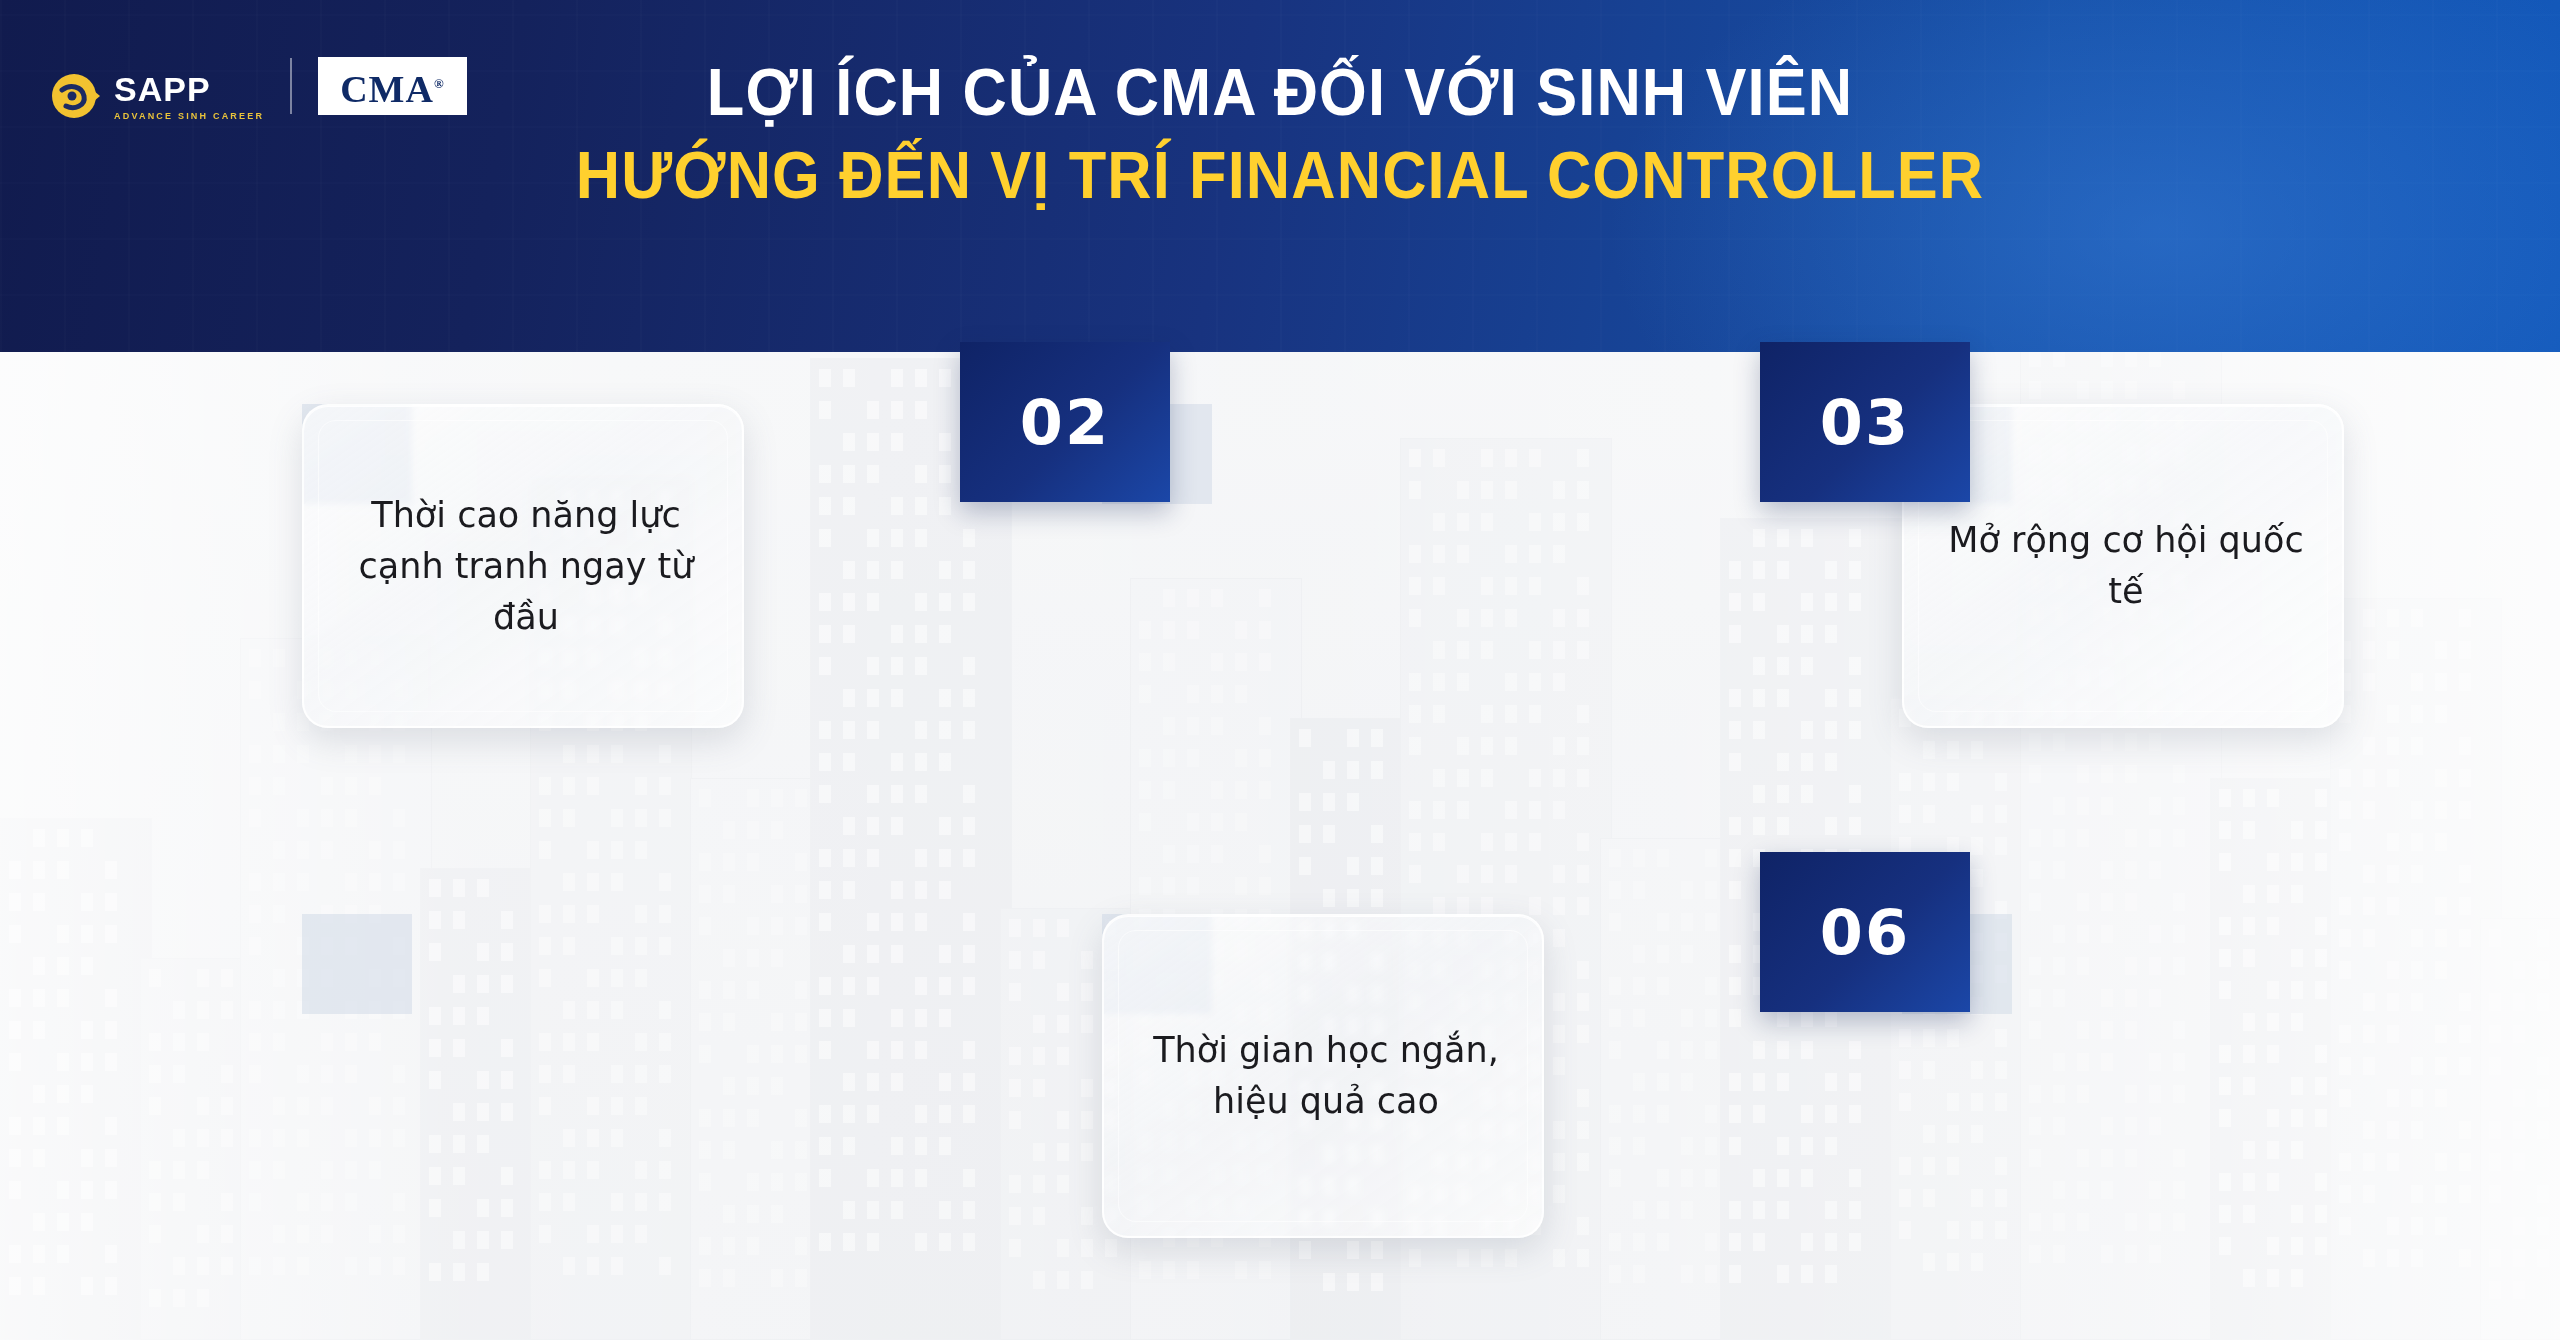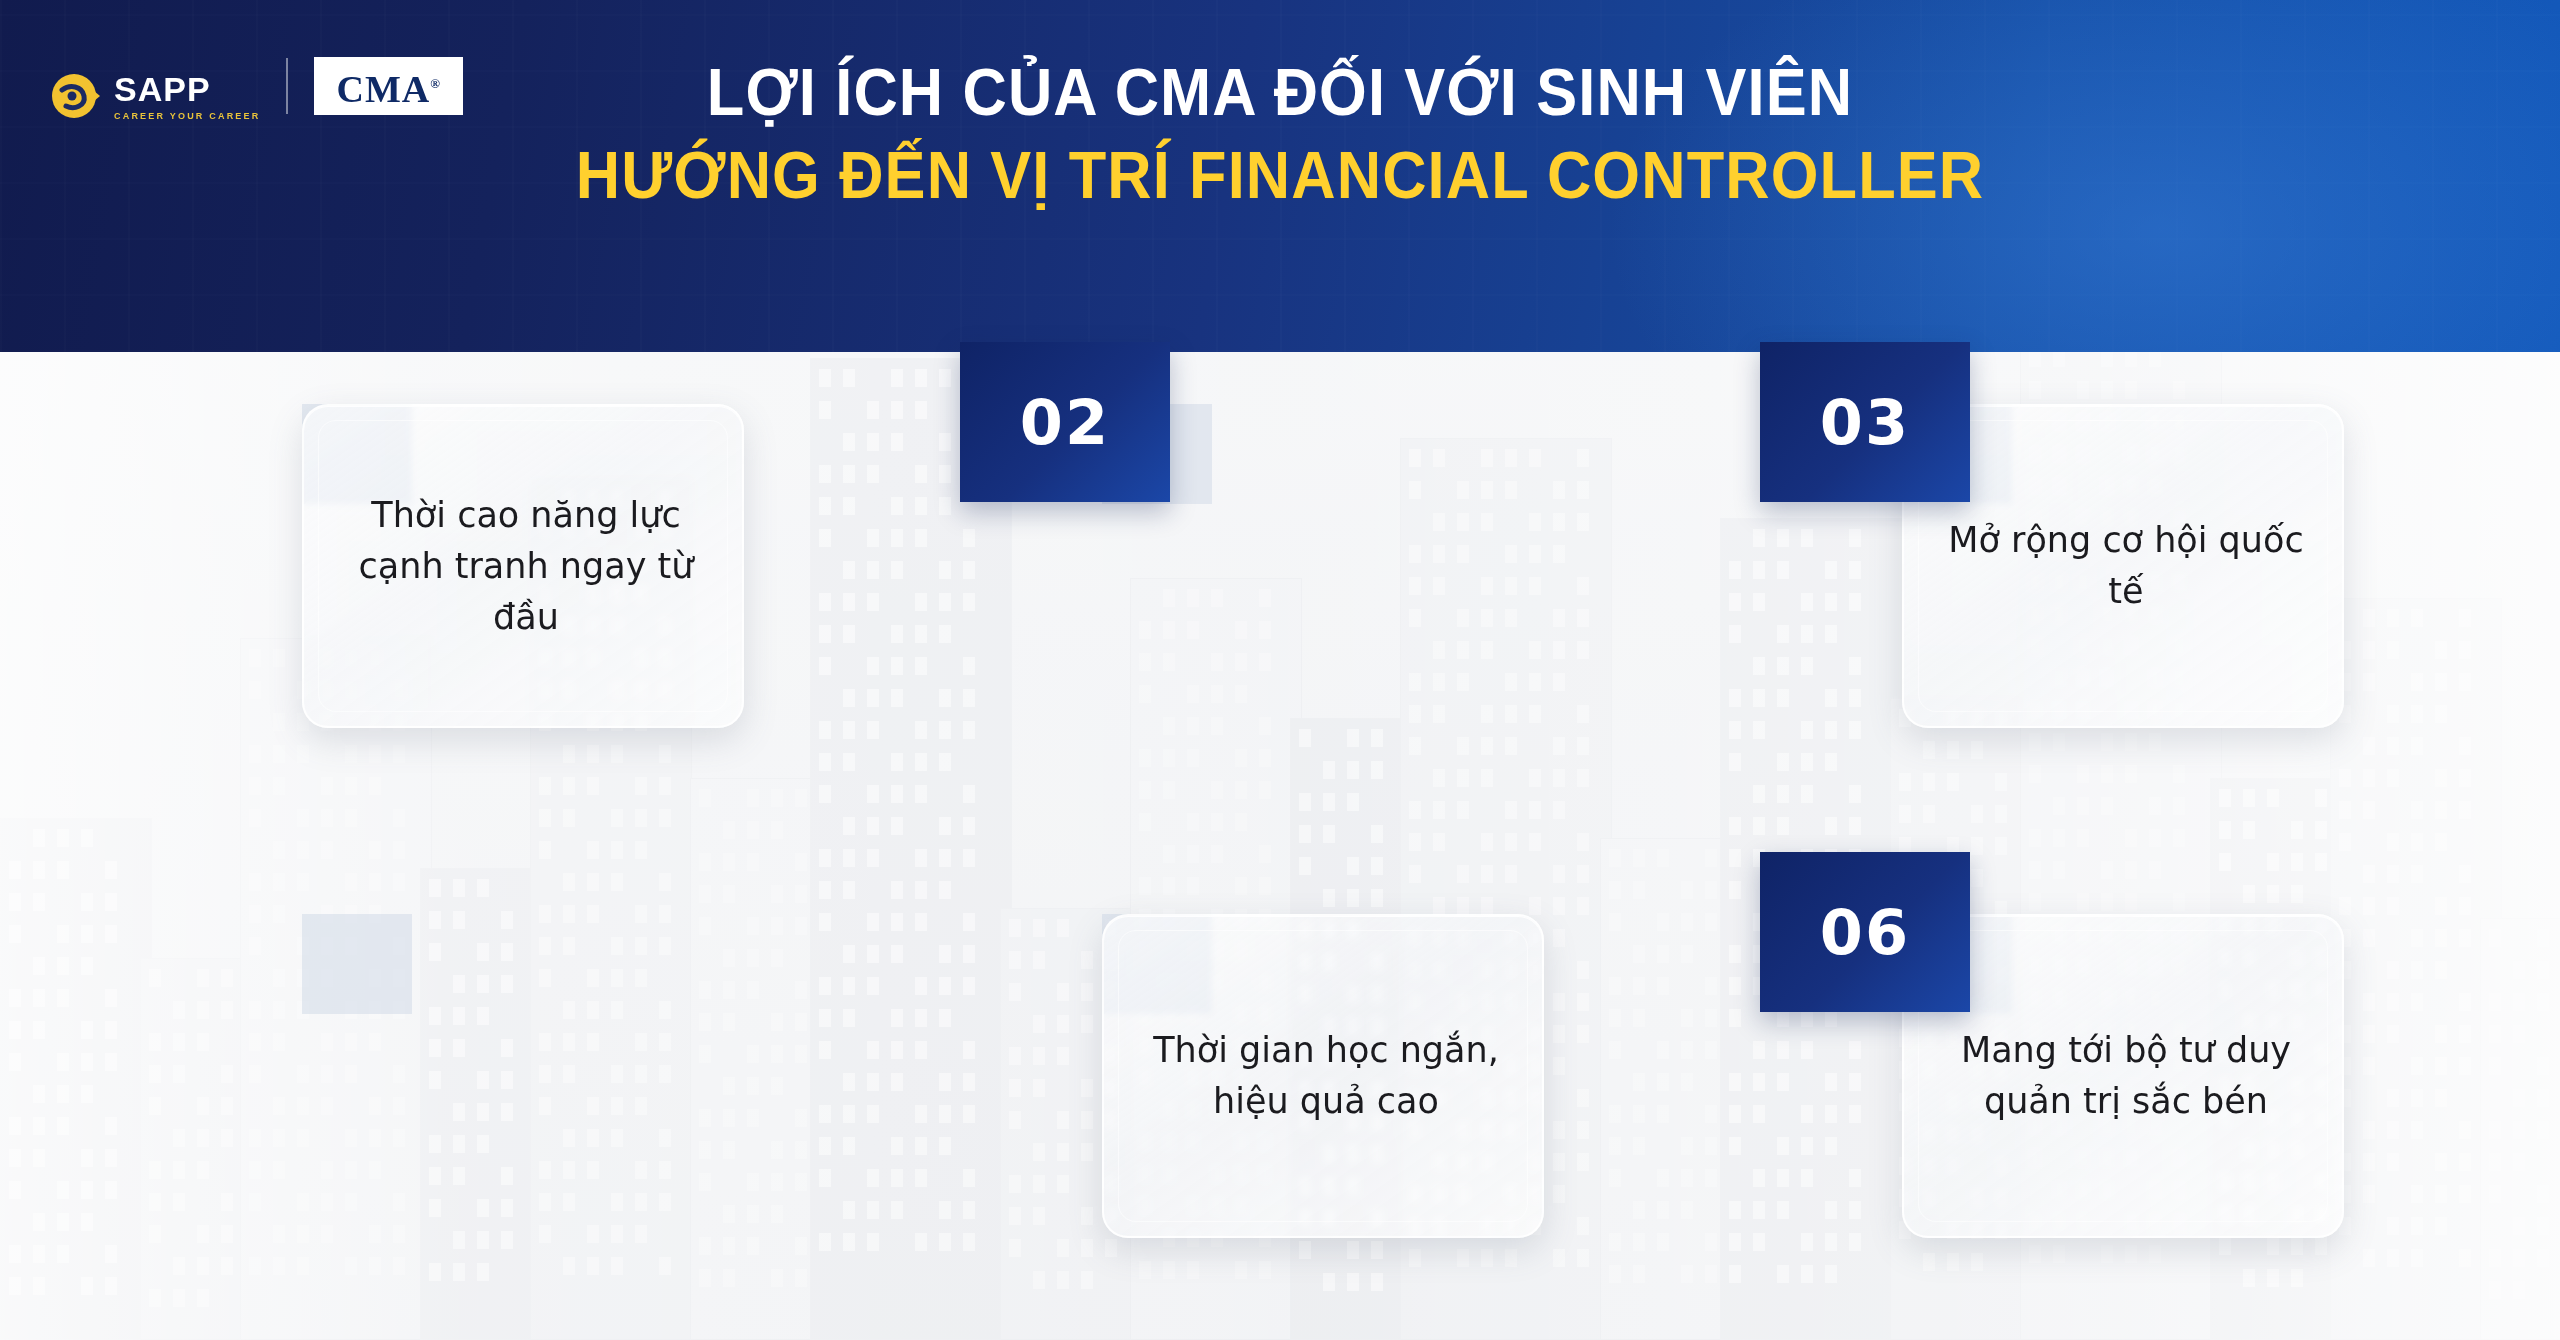--- a/index.html
+++ b/index.html
@@ -1648,21 +1648,21 @@
         <div class="sapp-mark">
           <svg width="56" height="56" viewBox="0 0 56 56" aria-hidden="true">
             <circle cx="26" cy="28" r="22" fill="#f2c230"></circle>
             <path d="M26 6 L52 28 L26 50 Z" fill="#f2c230"></path>
             <path d="M14 22 C22 16, 34 18, 36 28 C38 38, 26 42, 18 38" fill="none" stroke="#1b2a63" stroke-width="5" stroke-linecap="round"></path>
             <circle cx="24" cy="28" r="4.5" fill="#1b2a63"></circle>
           </svg>
         </div>
         <div class="sapp-text">
           <div class="sapp-name">SAPP</div>
-          <div class="sapp-tag">CAREER YOUR CAREER</div>
+          <div class="sapp-tag">ADVANCE SINH CAREER</div>
         </div>
       </div>
       <div class="divider-v"></div>
       <div class="cma-box">
         <div class="cma-text"><span>CMA</span><sup>®</sup></div>
       </div>
     </div>
 
     <div class="titles">
       <h1 class="title-1">LỢI ÍCH CỦA CMA ĐỐI VỚI SINH VIÊN</h1>
@@ -1713,23 +1713,20 @@
         <div class="numshadow"></div>
         <div class="glass">
           <div class="glass-text">Thời gian học ngắn, hiệu quả cao</div>
         </div>
       </div>
     </div>
 
     <div class="cell" style="left:1760px;top:500px;">
       <div class="card-wrap">
         <div class="numshadow"></div>
-        <div class="glass">
-          <div class="glass-text">Mang tới bộ tư duy quản trị sắc bén</div>
-        </div>
         <div class="numbox">
             <span>06</span>
           </div>
       </div>
     </div>
 
   </div>
 </div>
 
 </body></html>

